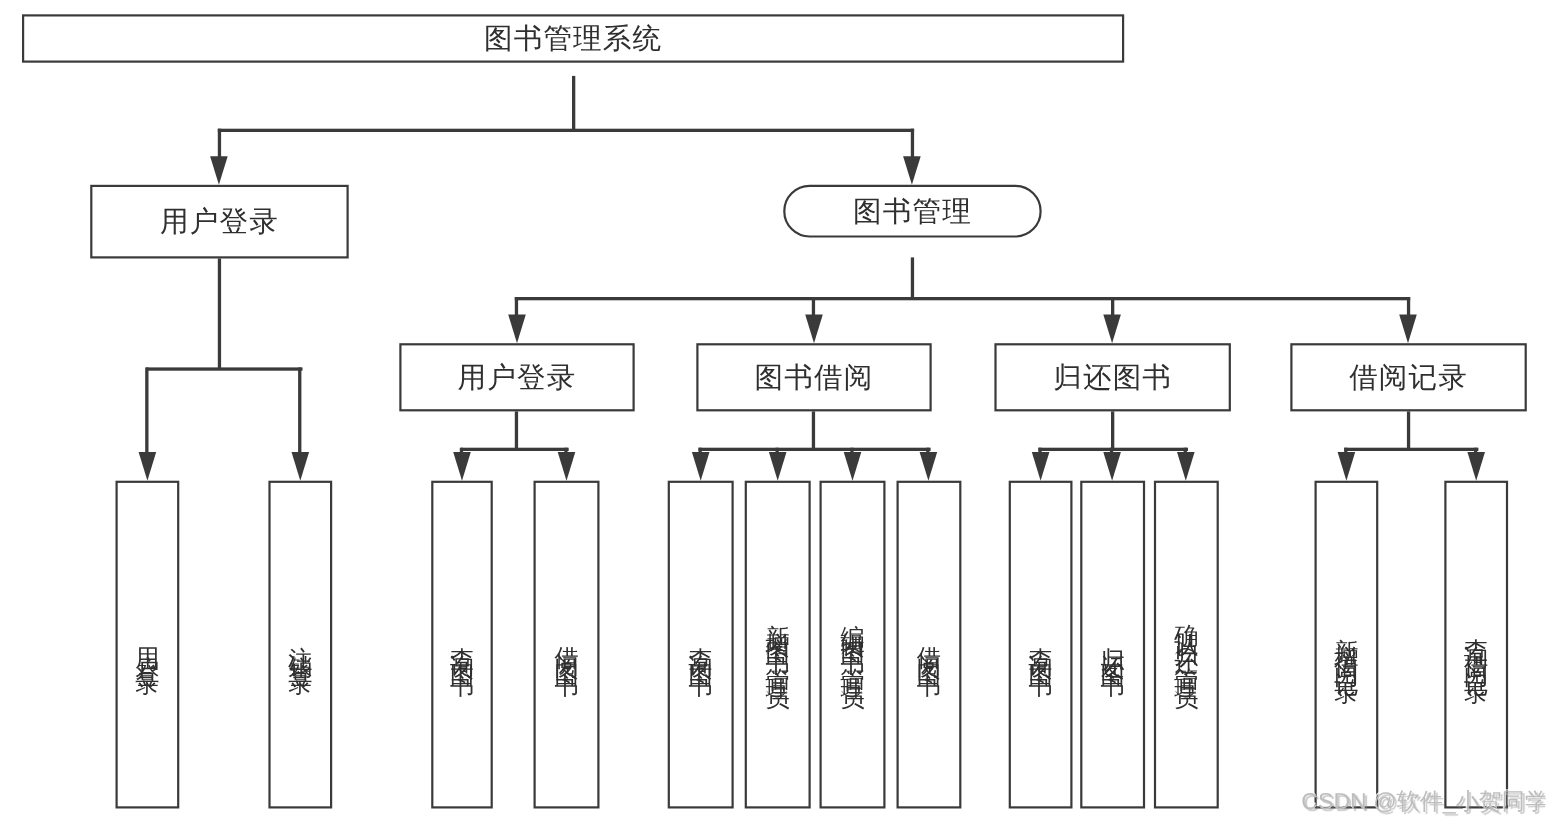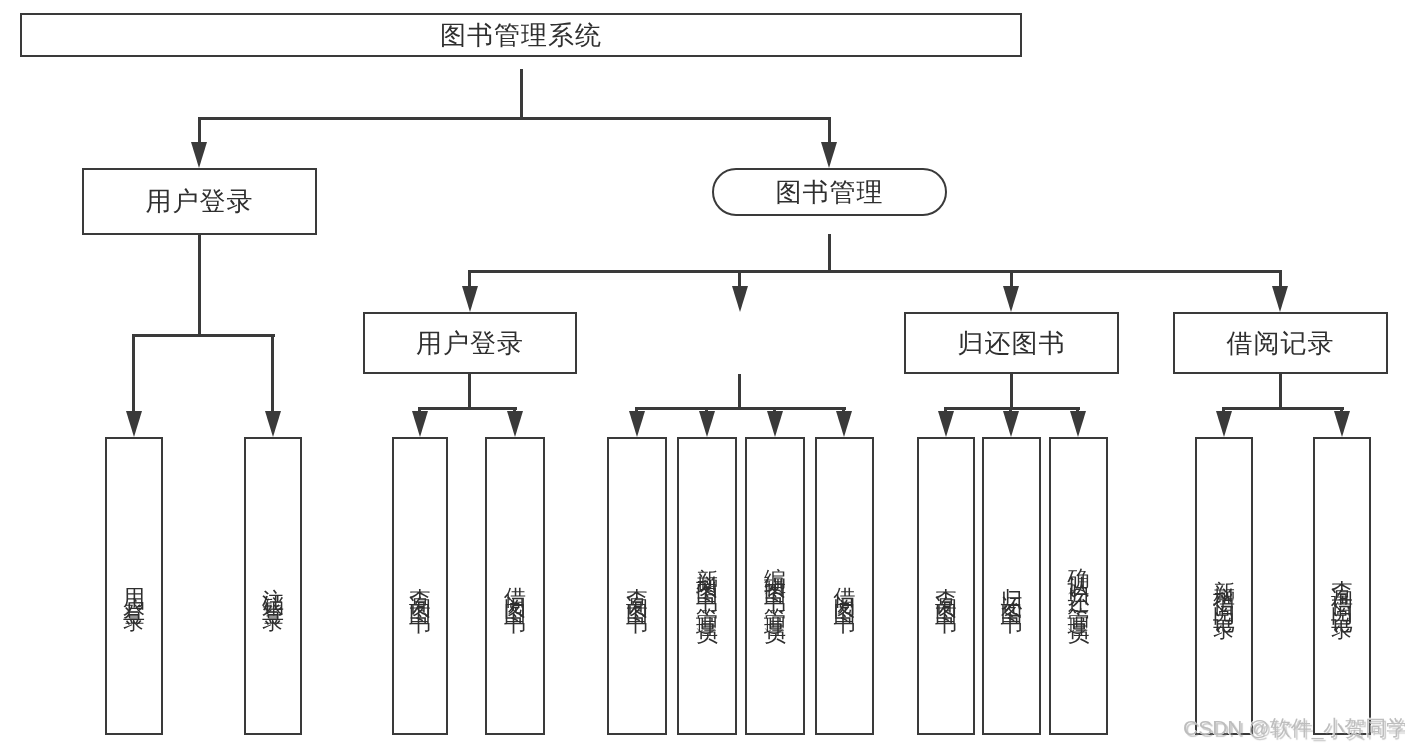--- a/index.html
+++ b/index.html
@@ -37,20 +37,21 @@
 <body>
 
 <div class="canvas">
 
   <div class="box" style="left:20px;top:13px;width:1002px;height:44px;">图书管理系统</div>
 
   <div class="box" style="left:82px;top:168px;width:235px;height:67px;">用户登录</div>
   <div class="box" style="left:712px;top:168px;width:235px;height:48px;border-radius:28px;">图书管理</div>
 
   <div class="box" style="left:363px;top:312px;width:214px;height:62px;">用户登录</div>
+  <div class="box" style="left:633px;top:312px;width:214px;height:62px;">图书借阅</div>
   <div class="box" style="left:904px;top:312px;width:215px;height:62px;">归还图书</div>
   <div class="box" style="left:1173px;top:312px;width:215px;height:62px;">借阅记录</div>
 
   <div class="vbox" style="left:105px;top:437px;width:58px;height:298px;">
     <span class="vtext">用户登录</span>
   </div>
   <div class="vbox" style="left:244px;top:437px;width:58px;height:298px;">
     <span class="vtext">注销登录</span>
   </div>
 

